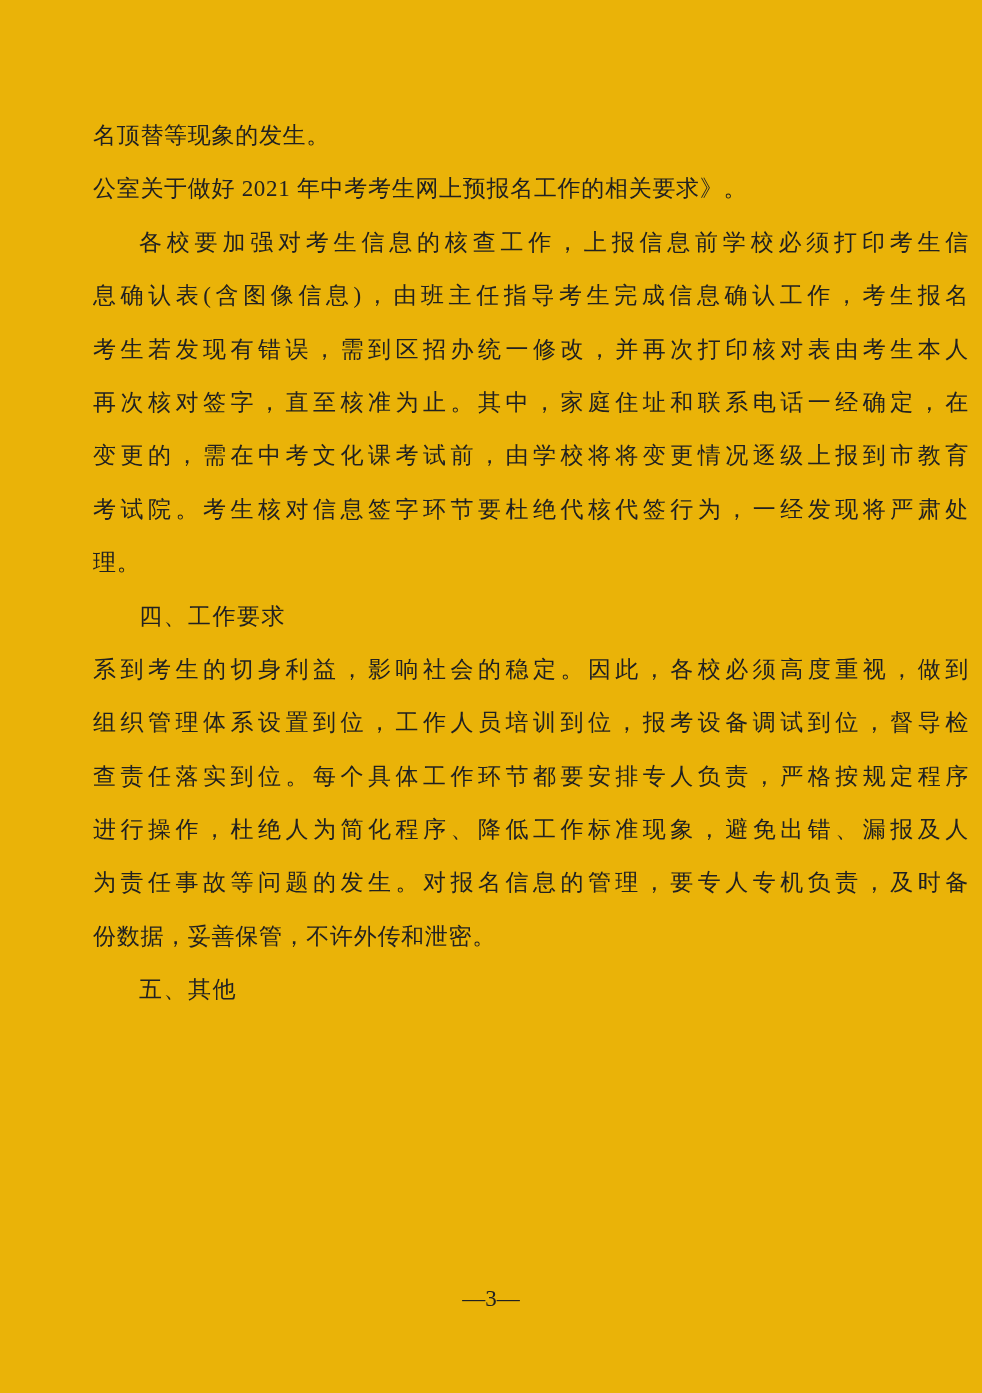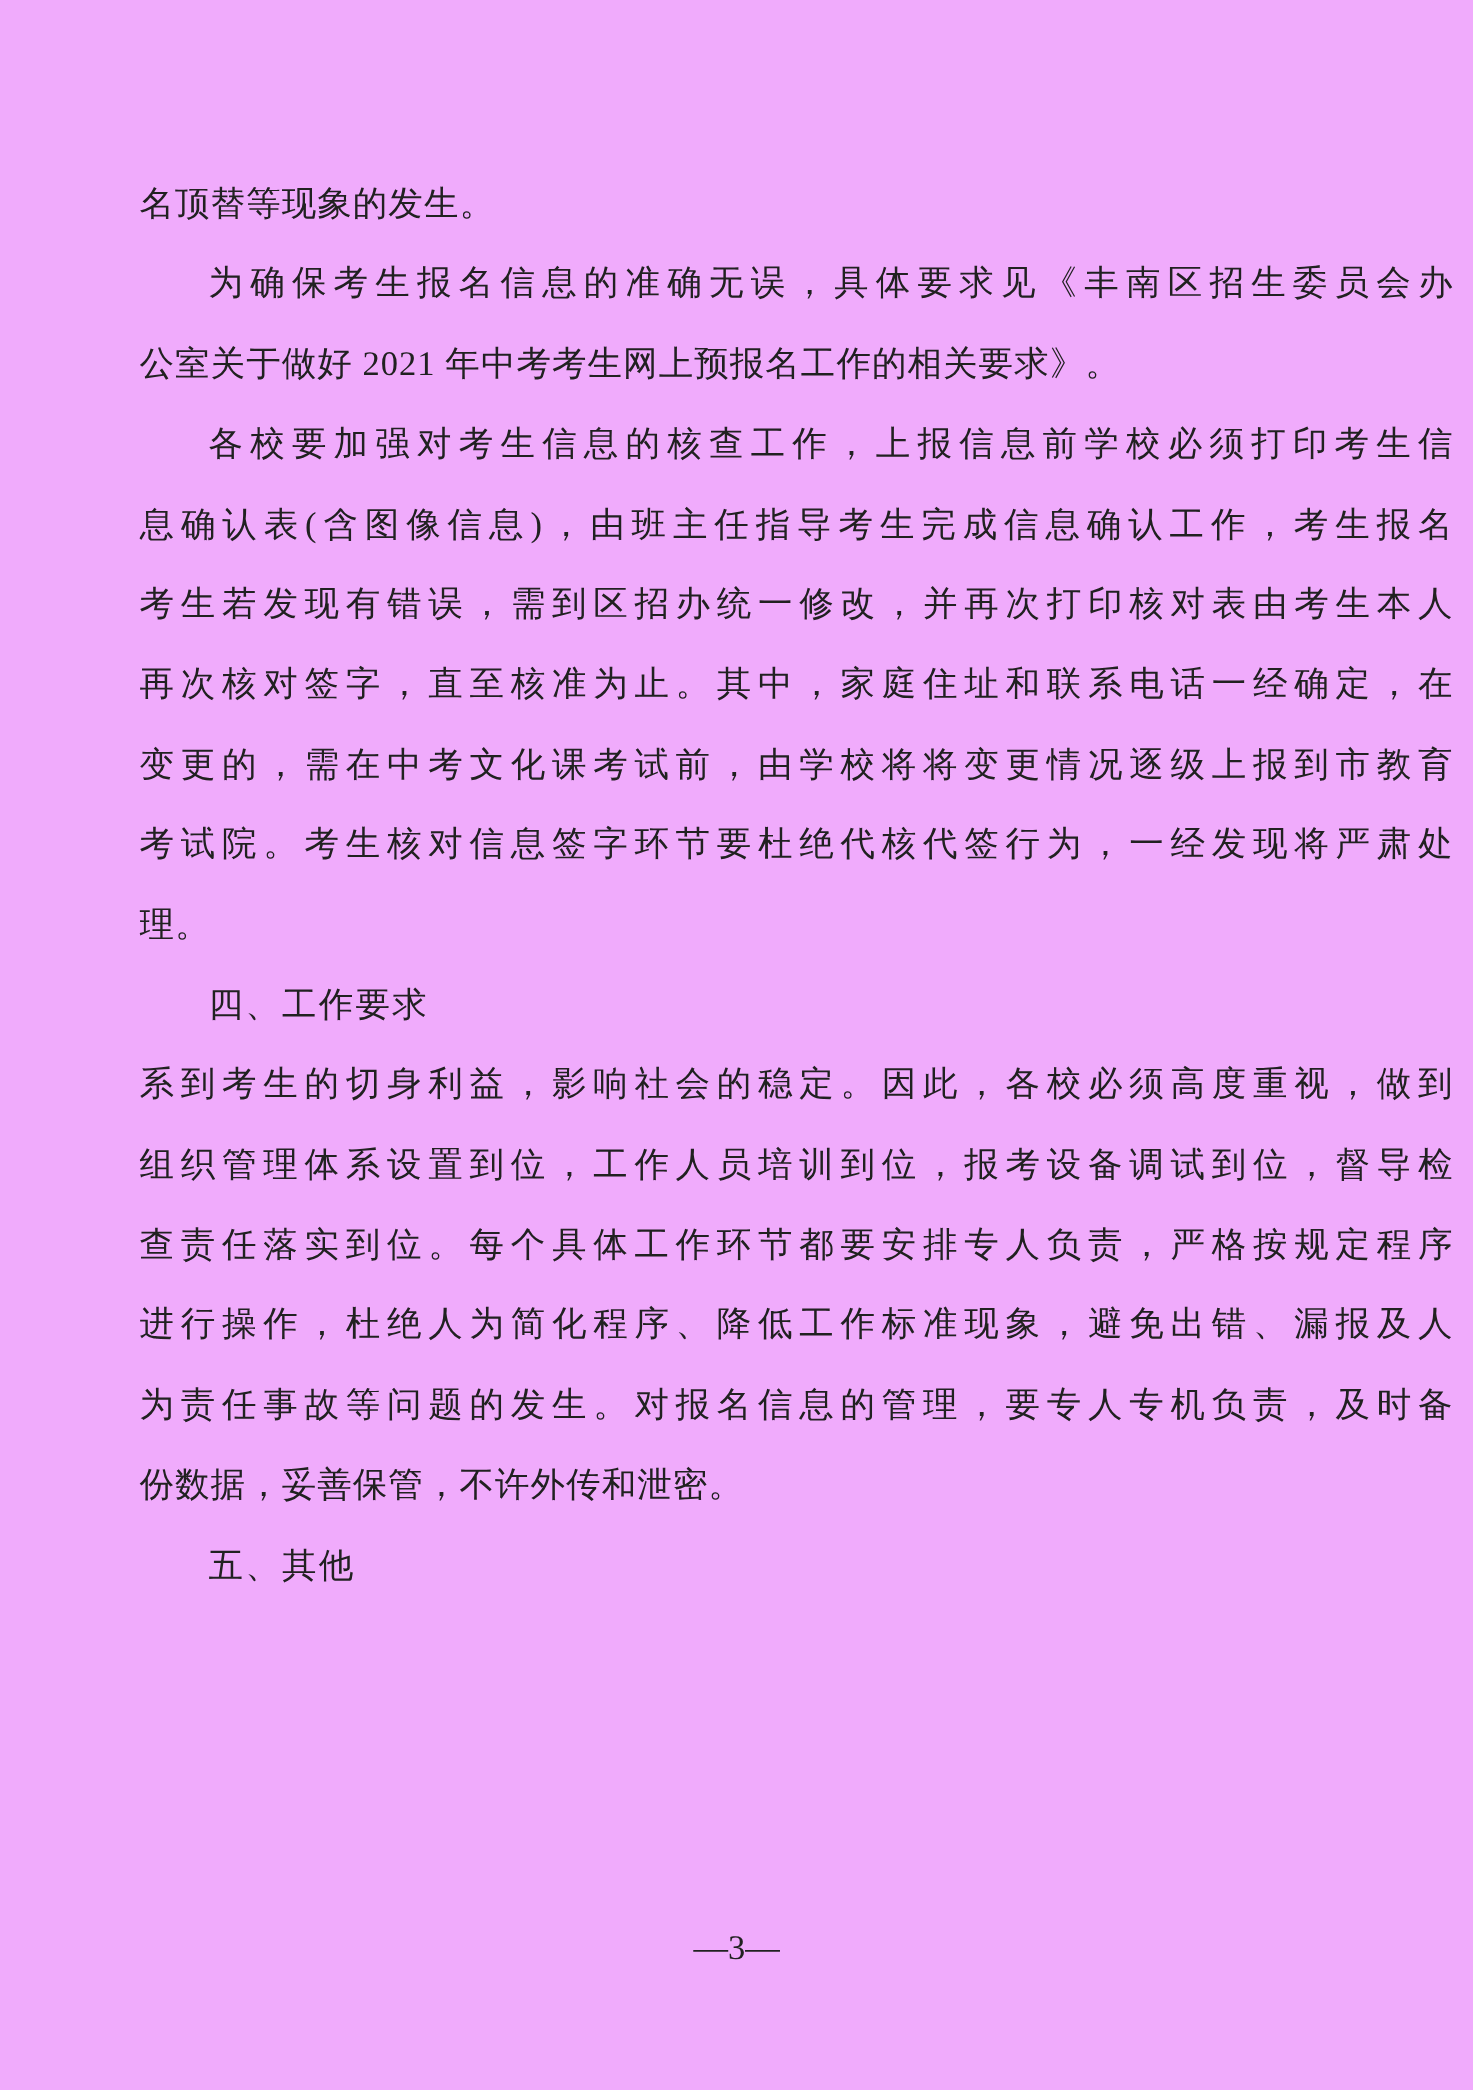--- a/index.html
+++ b/index.html
@@ -4,21 +4,21 @@
 <style>
   html, body {
     margin: 0;
     padding: 0;
     background: #ffffff;
   }
   .page {
     position: relative;
     width: 982px;
     height: 1393px;
-    background: #f0abfc;
+    background: #eab308;
     overflow: hidden;
     font-family: "Liberation Serif", "DejaVu Serif", serif;
     color: #212121;
   }
   .doc-body {
     position: absolute;
     left: 93px;
     top: 109px;
     width: 876px;
   }
@@ -51,21 +51,20 @@
     line-height: 30px;
     color: #212121;
   }
 </style>
 </head>
 <body>
 
 <div class="page">
   <div class="doc-body">
       <div class="line">名顶替等现象的发生。</div>
-      <div class="line indent stretch">为确保考生报名信息的准确无误，具体要求见《丰南区招生委员会办</div>
       <div class="line">公室关于做好 2021 年中考考生网上预报名工作的相关要求》。</div>
       <div class="line indent stretch">各校要加强对考生信息的核查工作，上报信息前学校必须打印考生信</div>
       <div class="line stretch">息确认表(含图像信息)，由班主任指导考生完成信息确认工作，考生报名</div>
       <div class="line stretch">考生若发现有错误，需到区招办统一修改，并再次打印核对表由考生本人</div>
       <div class="line stretch">再次核对签字，直至核准为止。其中，家庭住址和联系电话一经确定，在</div>
       <div class="line stretch">变更的，需在中考文化课考试前，由学校将将变更情况逐级上报到市教育</div>
       <div class="line stretch">考试院。考生核对信息签字环节要杜绝代核代签行为，一经发现将严肃处</div>
       <div class="line">理。</div>
       <div class="line indent heading">四、工作要求</div>
       <div class="line stretch">系到考生的切身利益，影响社会的稳定。因此，各校必须高度重视，做到</div>

